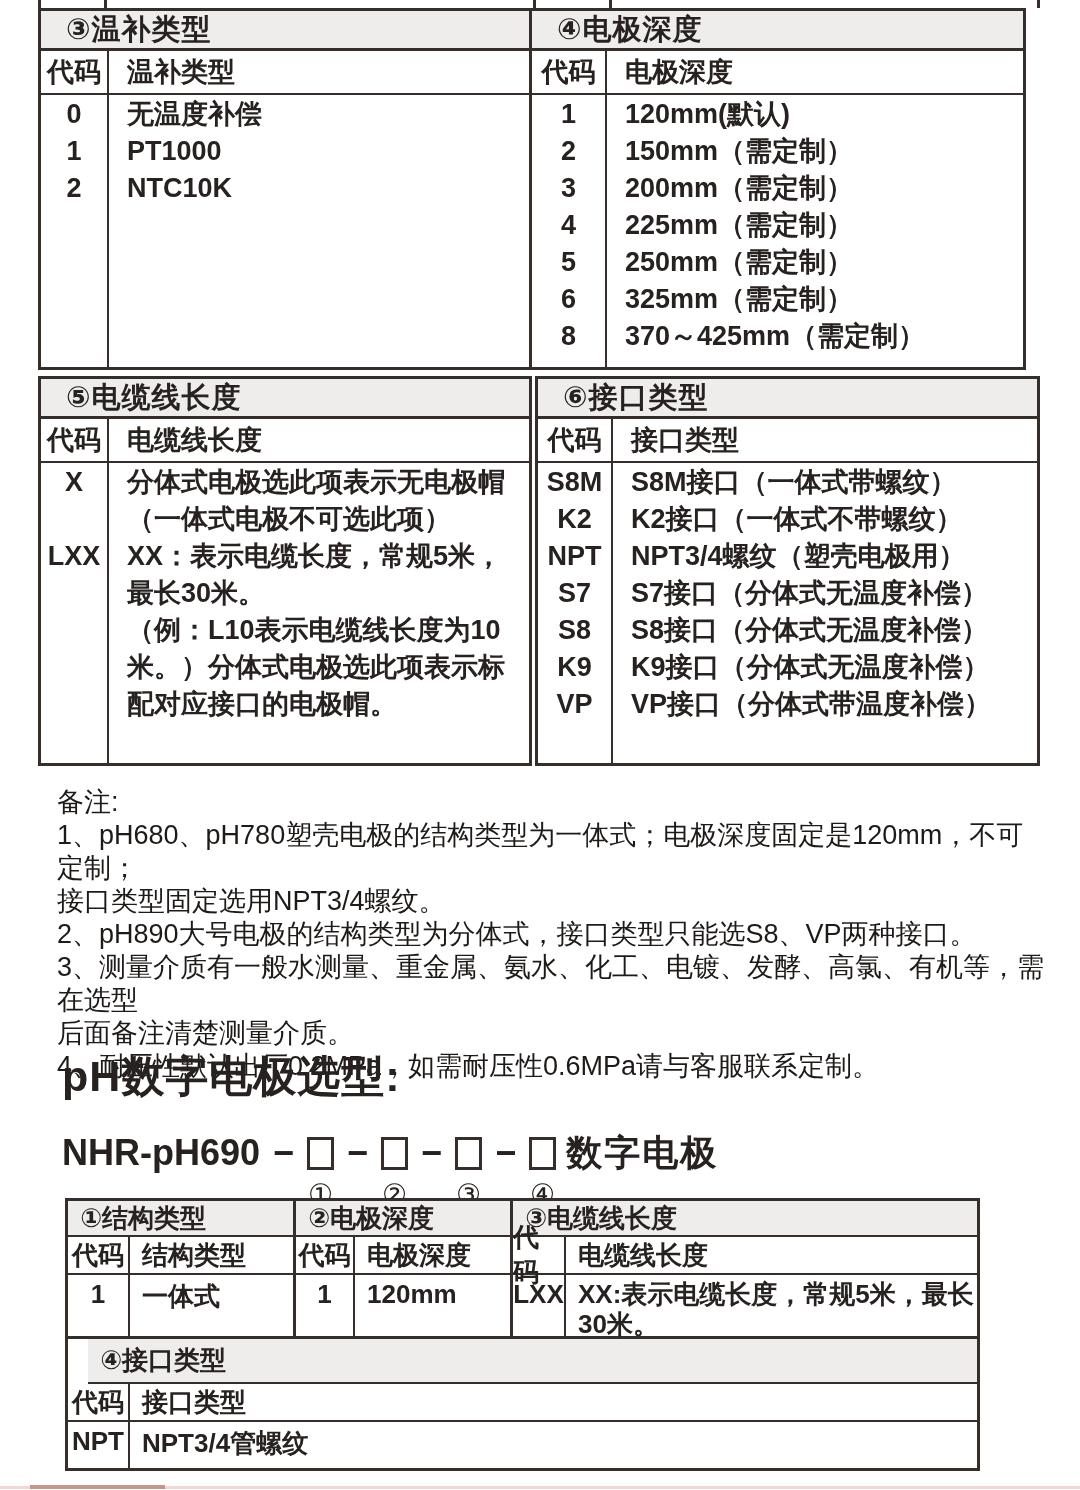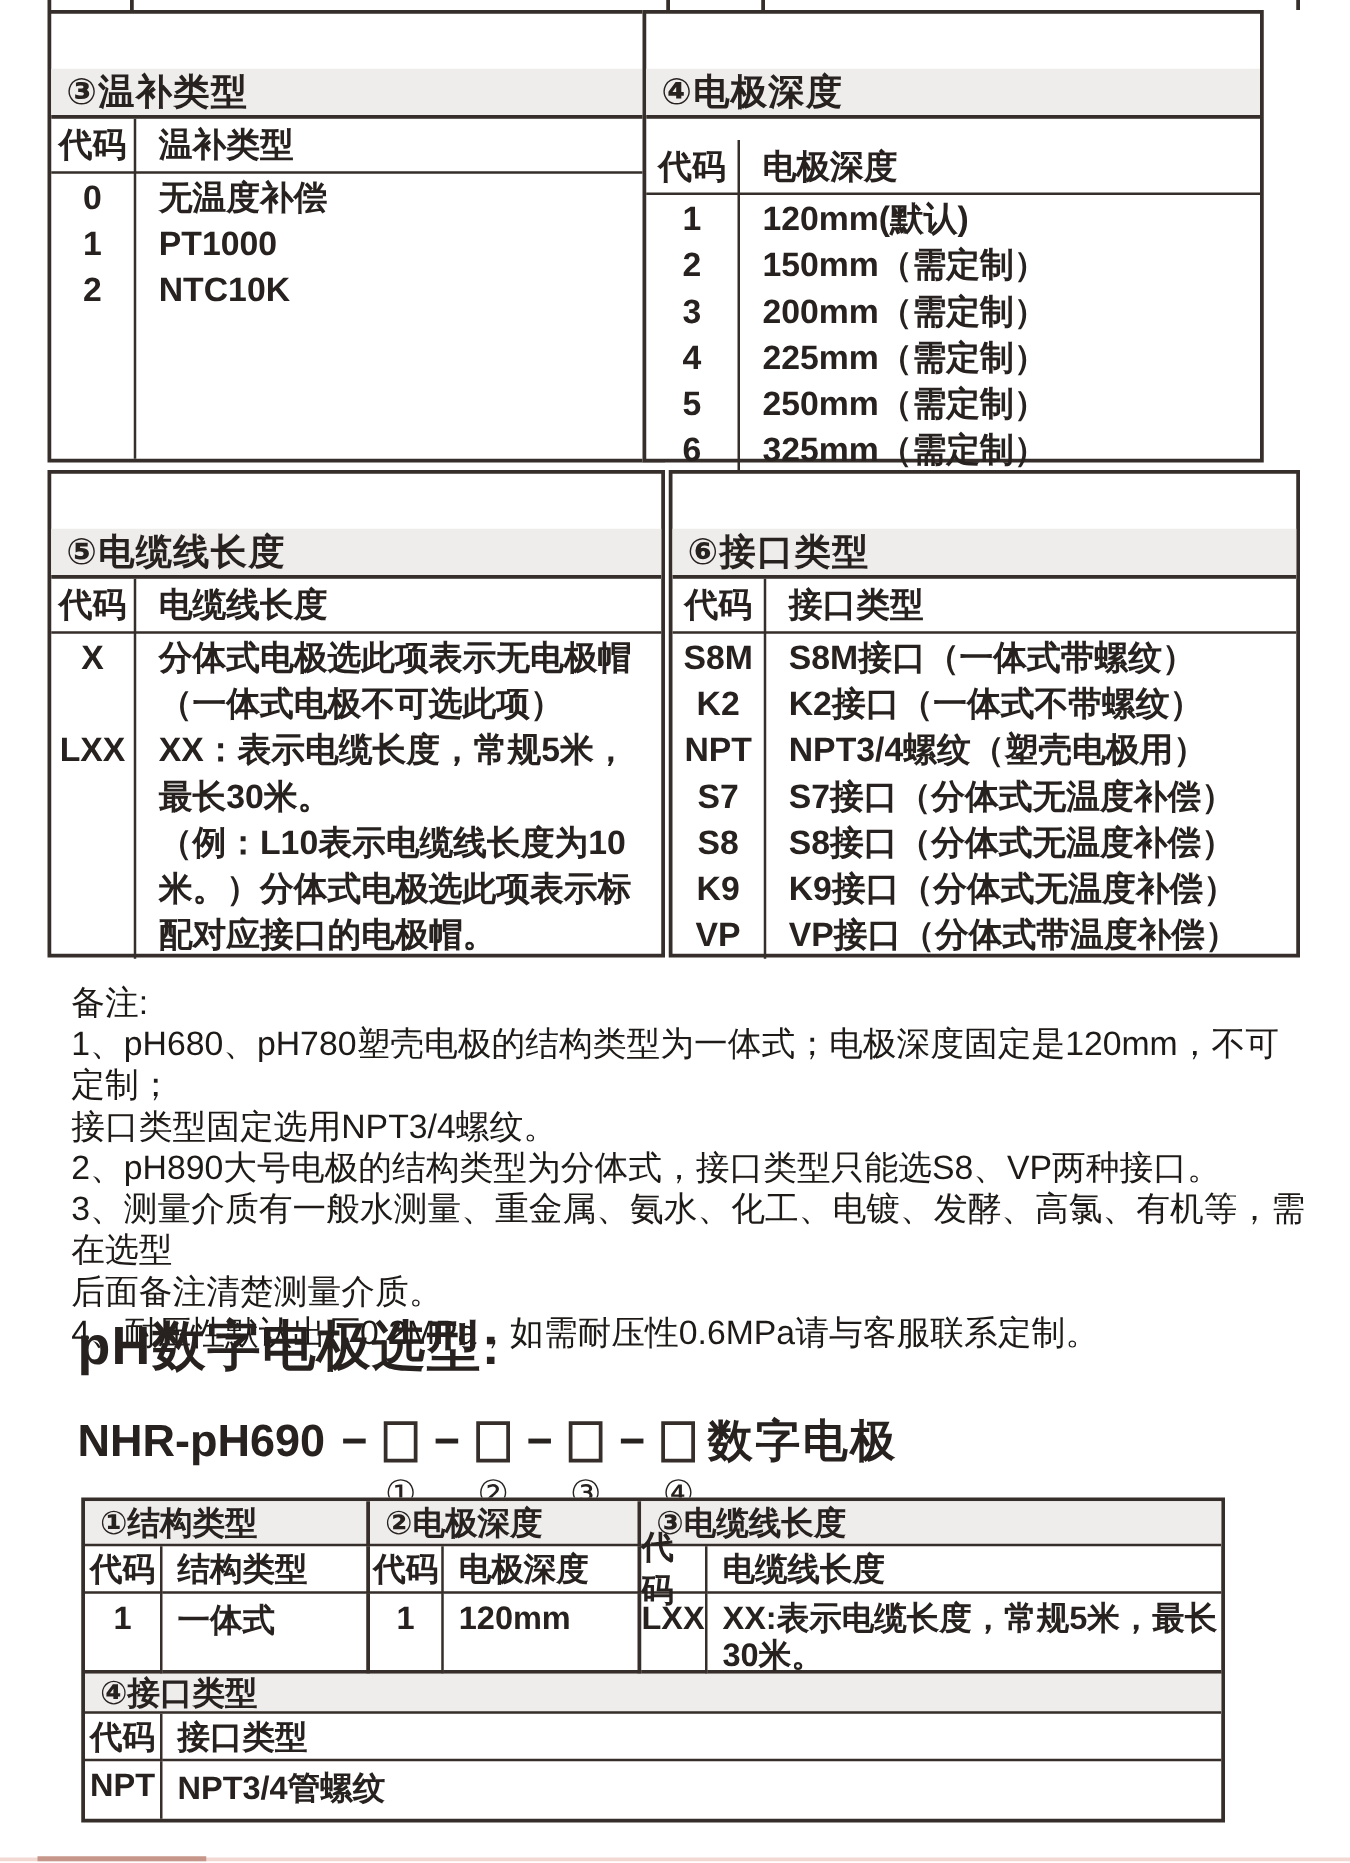--- a/index.html
+++ b/index.html
@@ -26,24 +26,23 @@
     position:absolute;
     border:3px solid var(--border);
     background:#fff;
     display:flex;flex-direction:column;
   }
   .sec-title{
     height:40px;flex:none;
     background:var(--hdr-bg);
     border-bottom:3px solid var(--border);
     display:flex;align-items:center;
-    padding-left:12px;
+    padding-left:25px;
     font-size:29px;font-weight:bold;
     letter-spacing:1px;
-    margin-top:44px;
   }
   .sec-grid{flex:1;position:relative;display:flex;flex-direction:column;}
   .vline{position:absolute;top:0;bottom:0;width:2px;background:var(--border);}
   .sec-head{
     height:44px;flex:none;
     border-bottom:2px solid var(--border);
     display:flex;align-items:center;
     font-size:27px;font-weight:600;
   }
   .code-col{flex:none;text-align:center;}
@@ -79,21 +78,21 @@
   .bt-grid > div{display:flex;align-items:center;font-size:26px;}
   .c-span2{grid-column:span 2;}
   .c-span5{grid-column:span 5;}
   .c-span6{grid-column:span 6;}
   .gray{background:var(--hdr-bg);font-weight:bold;}
   .br2{border-right:2px solid var(--border);}
   .br3{border-right:3px solid var(--border);}
   .bb2{border-bottom:2px solid var(--border);}
   .bb3{border-bottom:3px solid var(--border);}
   .h36{height:36px;} .h38{height:38px;} .h64{height:64px;}
-  .h32{height:32px;} .h46{height:46px;}
+  .h32{height:45px;margin-left:20px;} .h46{height:46px;}
   .cen{justify-content:center;font-weight:600;}
   .pl12{padding-left:12px;font-weight:600;}
   .top-al{align-items:flex-start !important;padding-top:2px;}
   .two-line{white-space:pre-line;line-height:30px;font-size:25px;}
   
   .bar-light{position:absolute;left:0;right:0;top:1486px;height:3px;background:var(--bar-light);}
   .bar-dark{position:absolute;left:30px;width:135px;top:1485px;height:4px;background:var(--bar-dark);}
 </style>
 </head>
 <body>
@@ -124,21 +123,21 @@
           <div class="ptext">PT1000</div>
         </div>
         <div class="pair">
           <div class="pcode w66">2</div>
           <div class="ptext">NTC10K</div>
         </div>
       </div>
     </div>
   </div>
 
-  <div class="sec-tbl" style="left:514px;top:8px;width:497px;height:362px;gap:17px;">
+  <div class="sec-tbl" style="left:529px;top:8px;width:497px;height:362px;">
     <div class="sec-title">④电极深度</div>
     <div class="sec-grid">
       <div class="vline" style="left:73px"></div>
       <div class="sec-head">
         <div class="code-col w73">代码</div>
         <div class="val-col">电极深度</div>
       </div>
       <div class="sec-body">
         <div class="pair">
           <div class="pcode w73">1</div>

